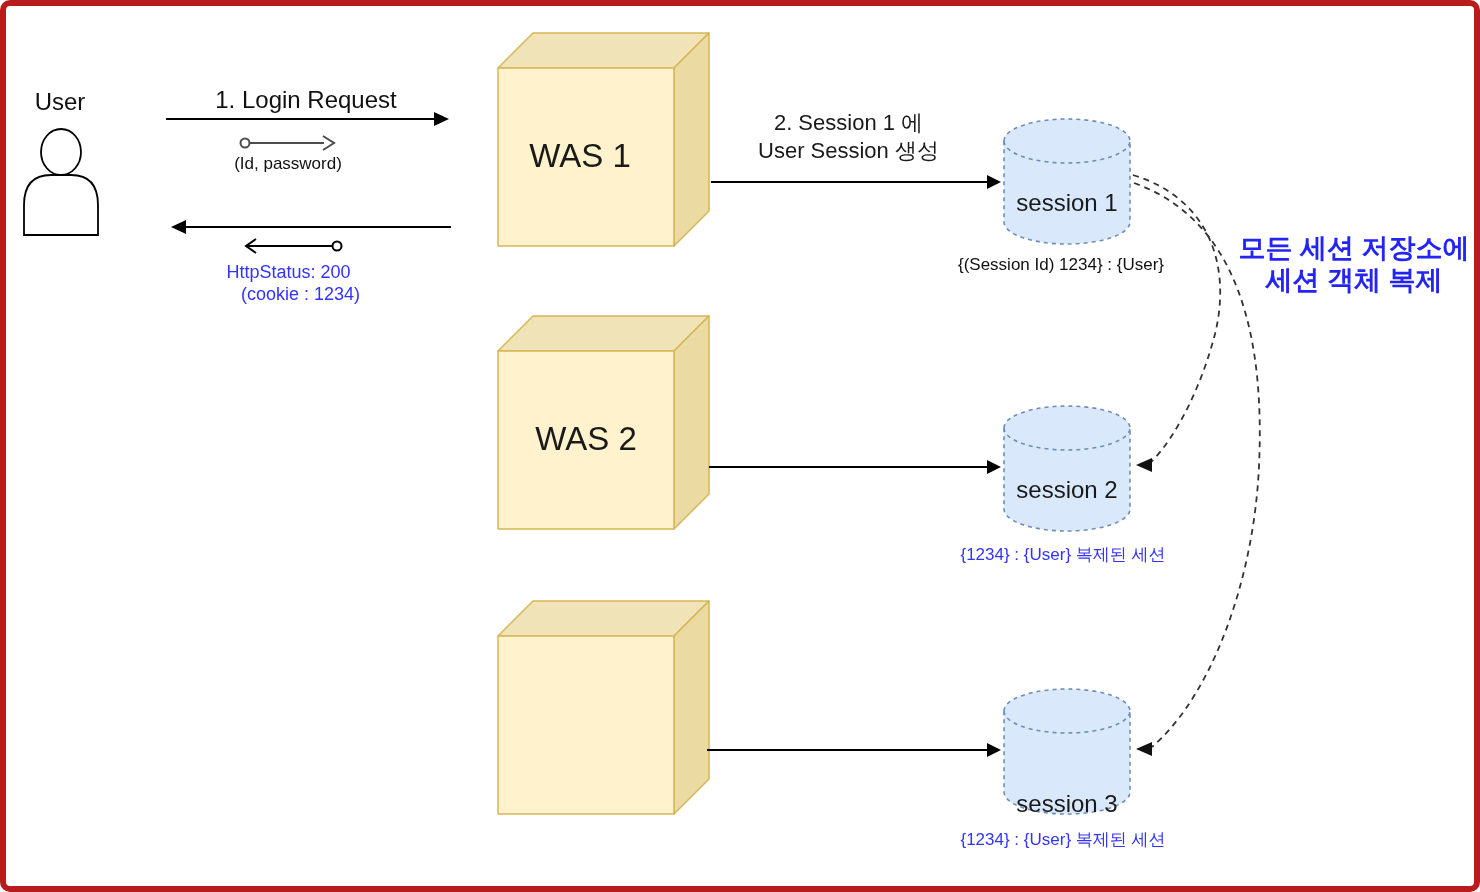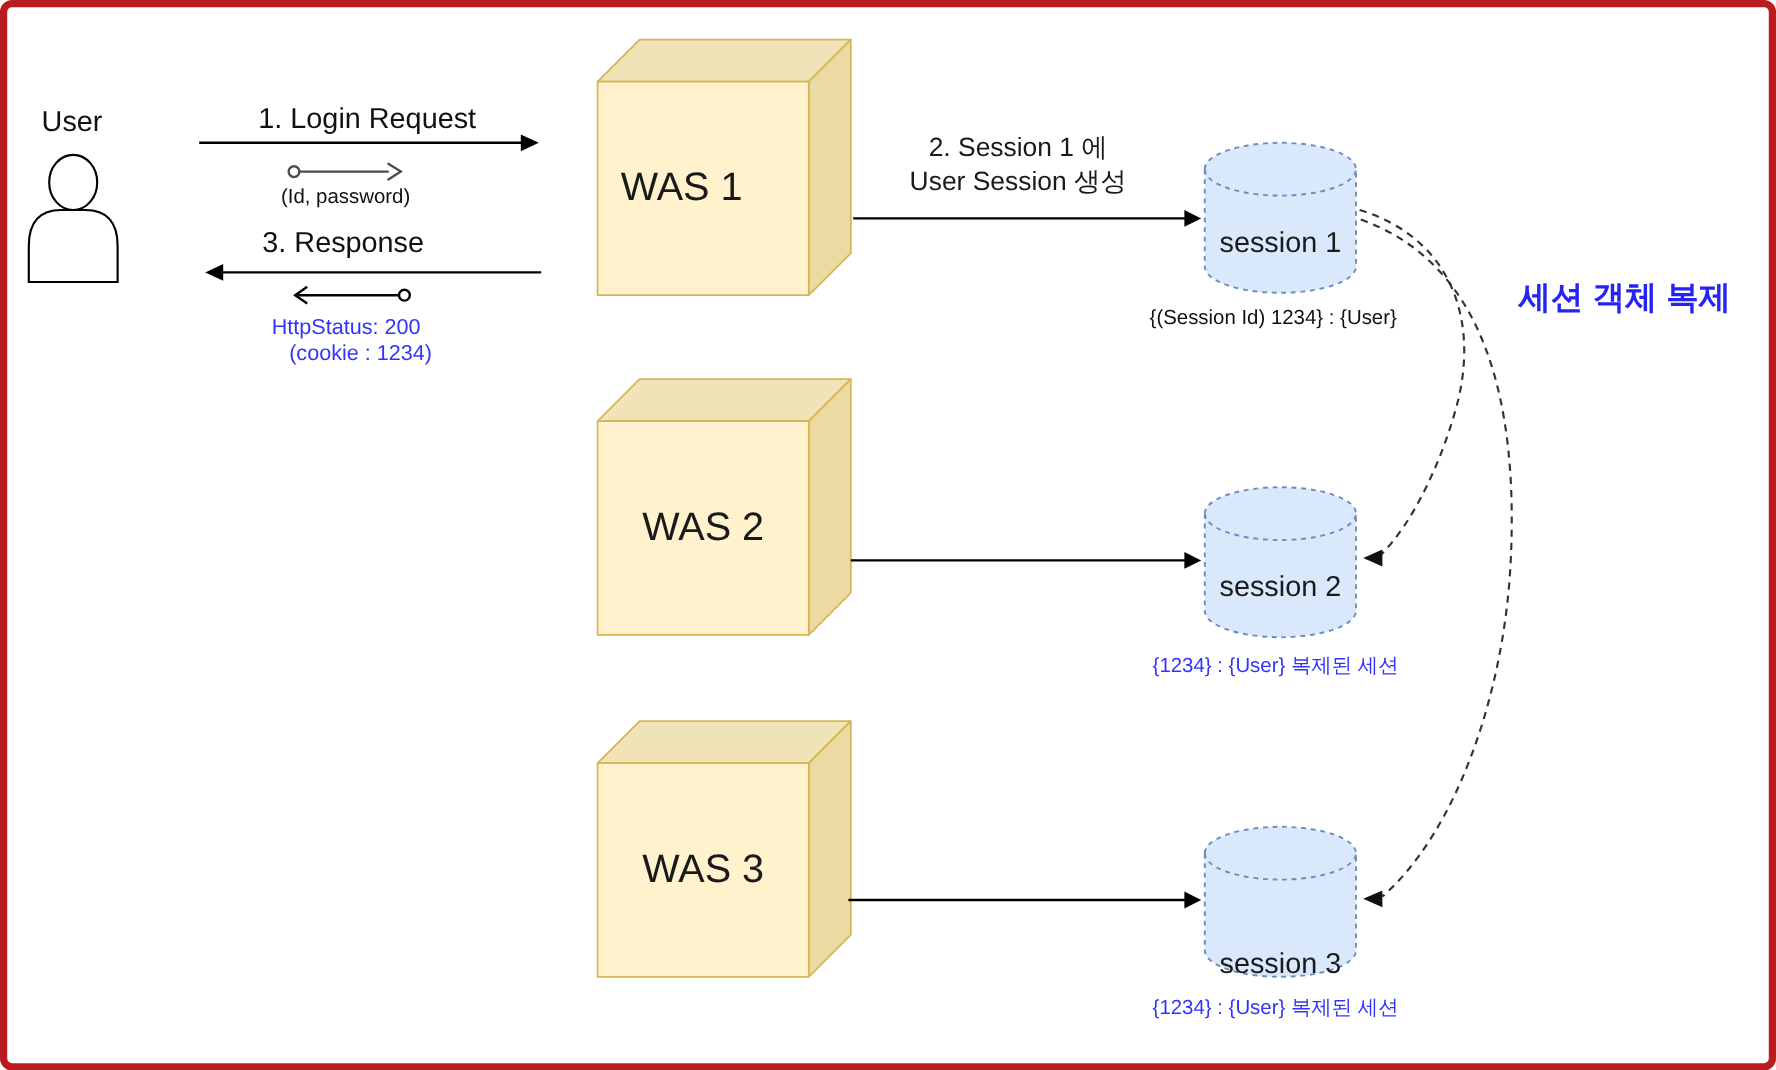--- a/index.html
+++ b/index.html
@@ -136,46 +136,45 @@
       <polygon points="1130,743 1146,736 1146,750" fill="#111111"></polygon>
     </g>
   </svg>
 
   <div class="lbl lbl-lg" style="left:14px; top:82px; width:80px;">User</div>
 
   <div class="lbl lbl-lg" style="left:155px; top:80px; width:290px;">1. Login Request</div>
 
   <div class="lbl lbl-sm" style="left:182px; top:148px; width:200px;">(Id, password)</div>
 
-  <div class="lbl lbl-lg" style="left:155px; top:183px; width:250px;">3. Response</div>
 
   <div class="lbl lbl-md blue" style="left:180px; top:256px; width:205px;">HttpStatus: 200</div>
 
   <div class="lbl lbl-md blue" style="left:192px; top:278px; width:205px;">(cookie : 1234)</div>
 
-  <div class="lbl was-lbl" style="left:468px; top:131px; width:188px;">WAS 1</div>
+  <div class="lbl was-lbl" style="left:480px; top:131px; width:188px;">WAS 1</div>
 
   <div class="lbl was-lbl" style="left:492px; top:414px; width:176px;">WAS 2</div>
 
-  <div class="lbl was-lbl" style="left:492px; top:699px; width:176px;">WAS 3</div>
 
   <div class="lbl kr-note" style="left:715px; top:103px; width:255px;">
     <div>2.  Session 1 에</div>
     <div>User Session 생성</div>
   </div>
 
   <div class="lbl sess-lbl" style="left:998px; top:183px; width:126px;">session 1</div>
 
   <div class="lbl sess-lbl" style="left:998px; top:470px; width:126px;">session 2</div>
 
   <div class="lbl sess-lbl" style="left:998px; top:784px; width:126px;">session 3</div>
 
   <div class="lbl lbl-sm" style="left:905px; top:249px; width:300px;">{(Session Id) 1234} : {User}</div>
 
   <div class="lbl lbl-sm blue" style="left:907px; top:537px; width:300px;">{1234} : {User}  복제된 세션</div>
 
   <div class="lbl lbl-sm blue" style="left:907px; top:822px; width:300px;">{1234} : {User}  복제된 세션</div>
 
   <div class="lbl repl-note" style="left:1228px; top:226px; width:240px;">
+    <div>모든 세션 저장소에</div>
     <div>세션 객체 복제</div>
   </div>
 
 </div>
 
 </body></html>

